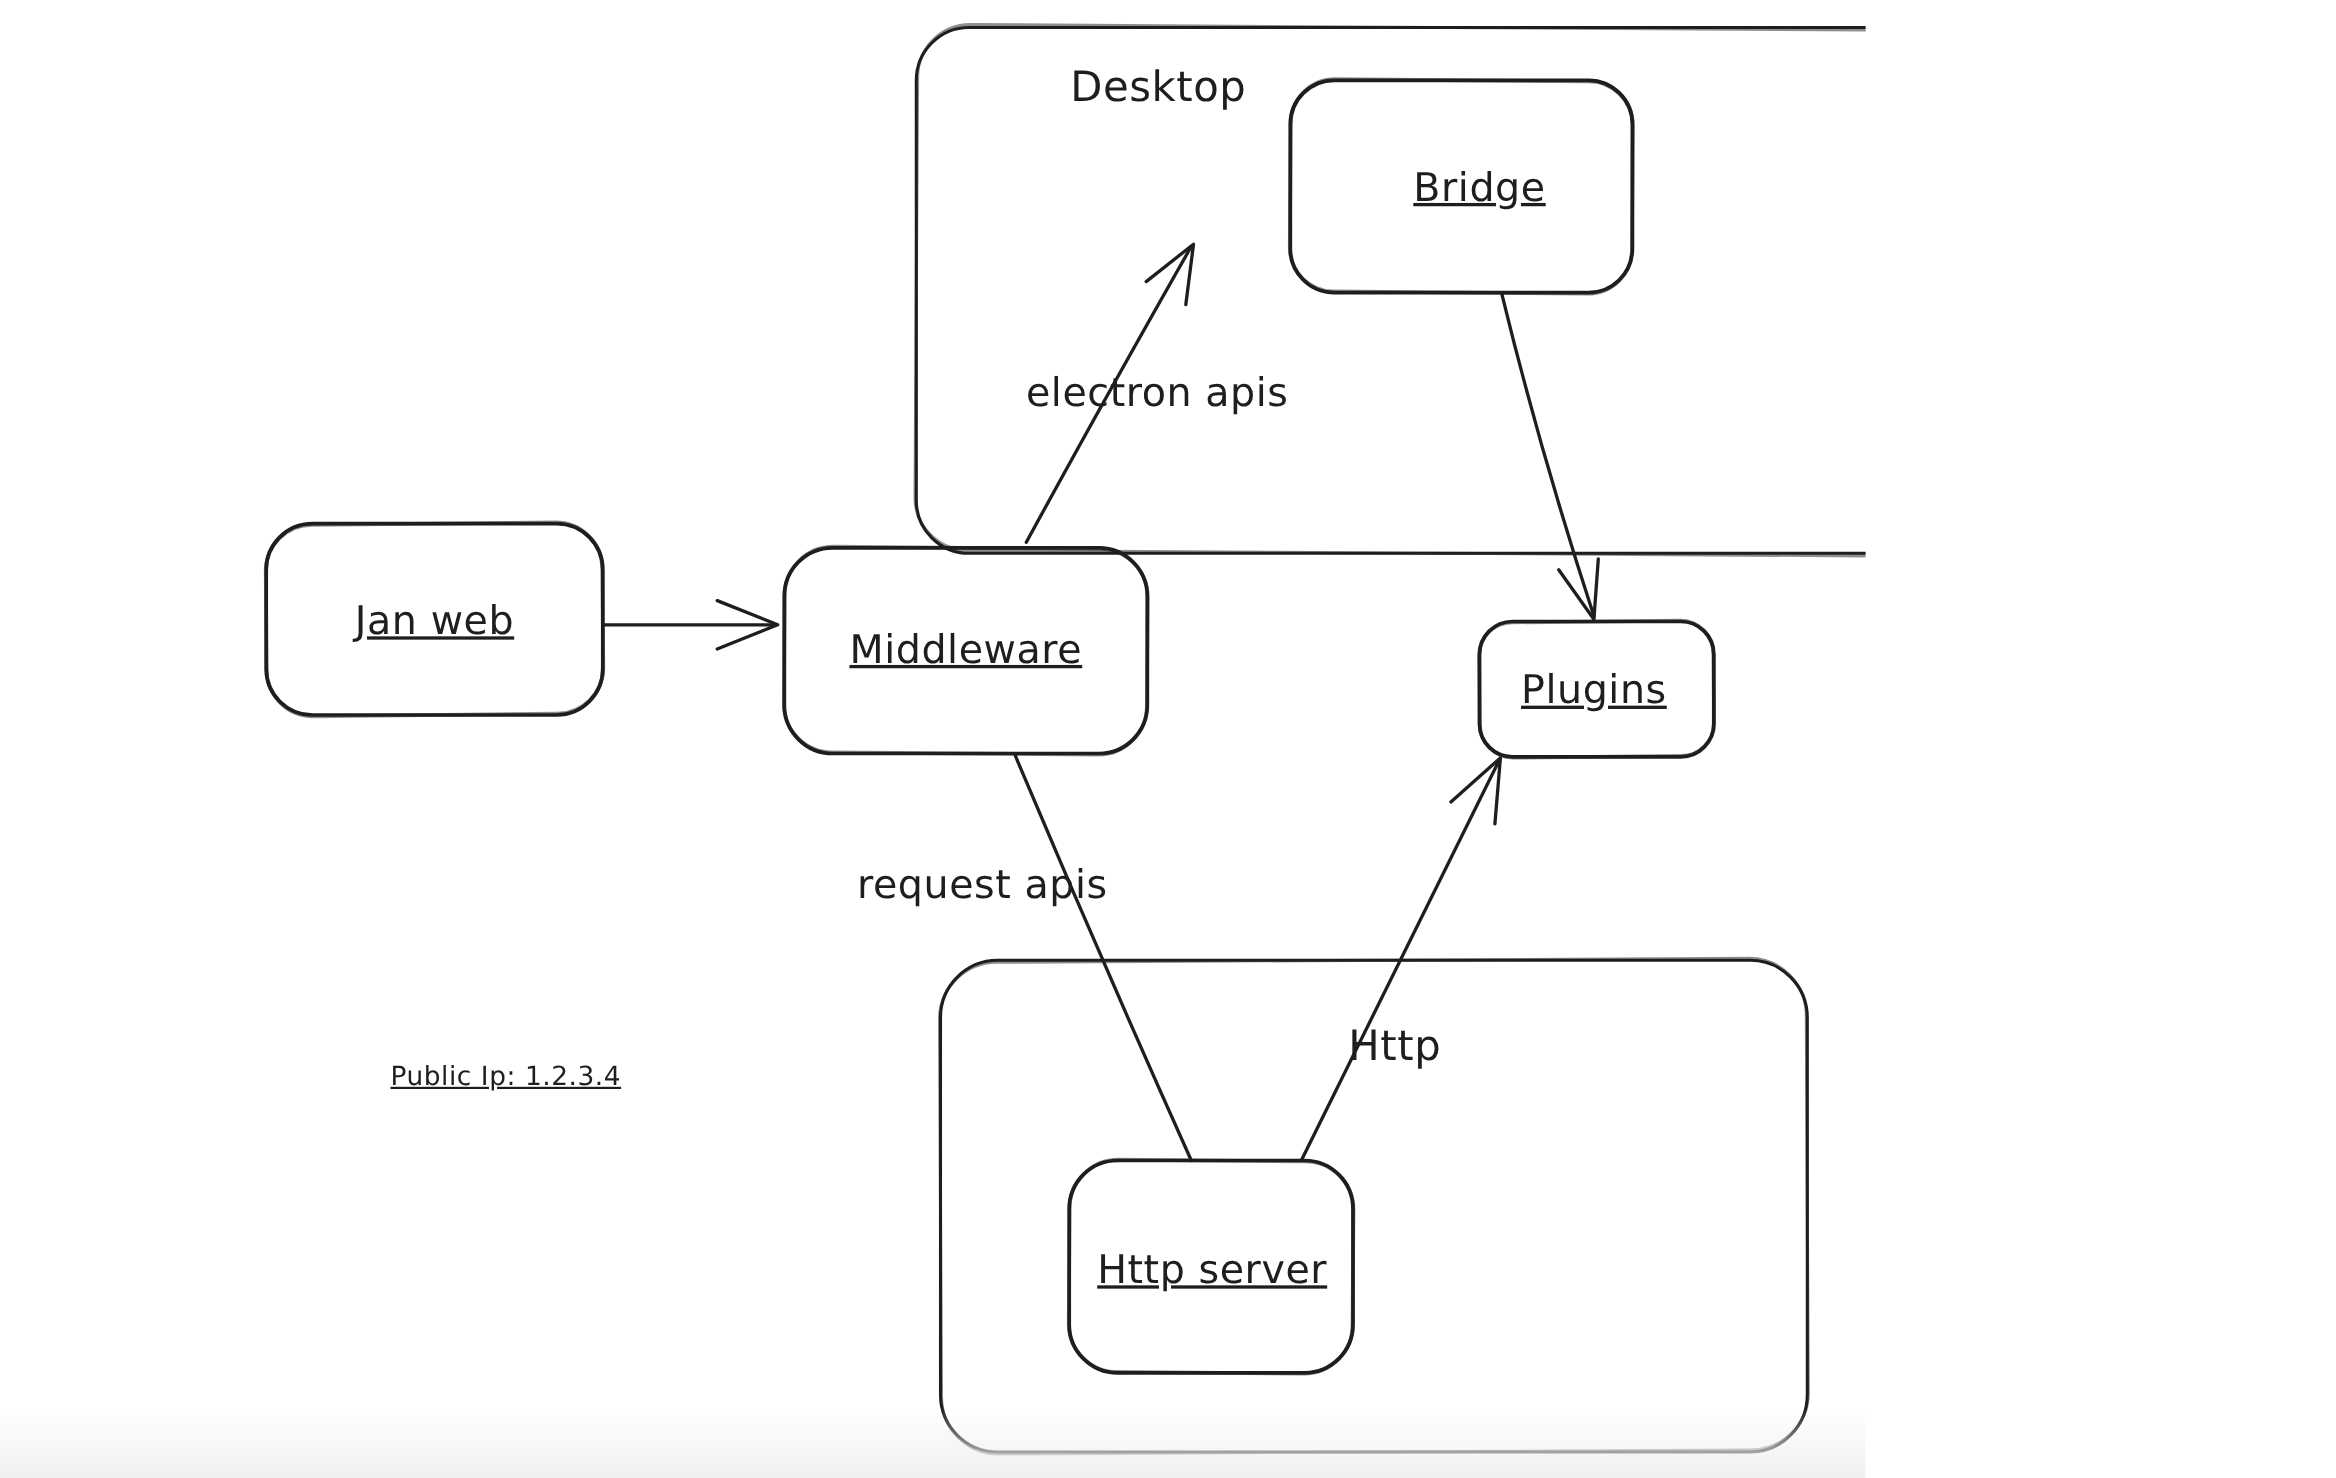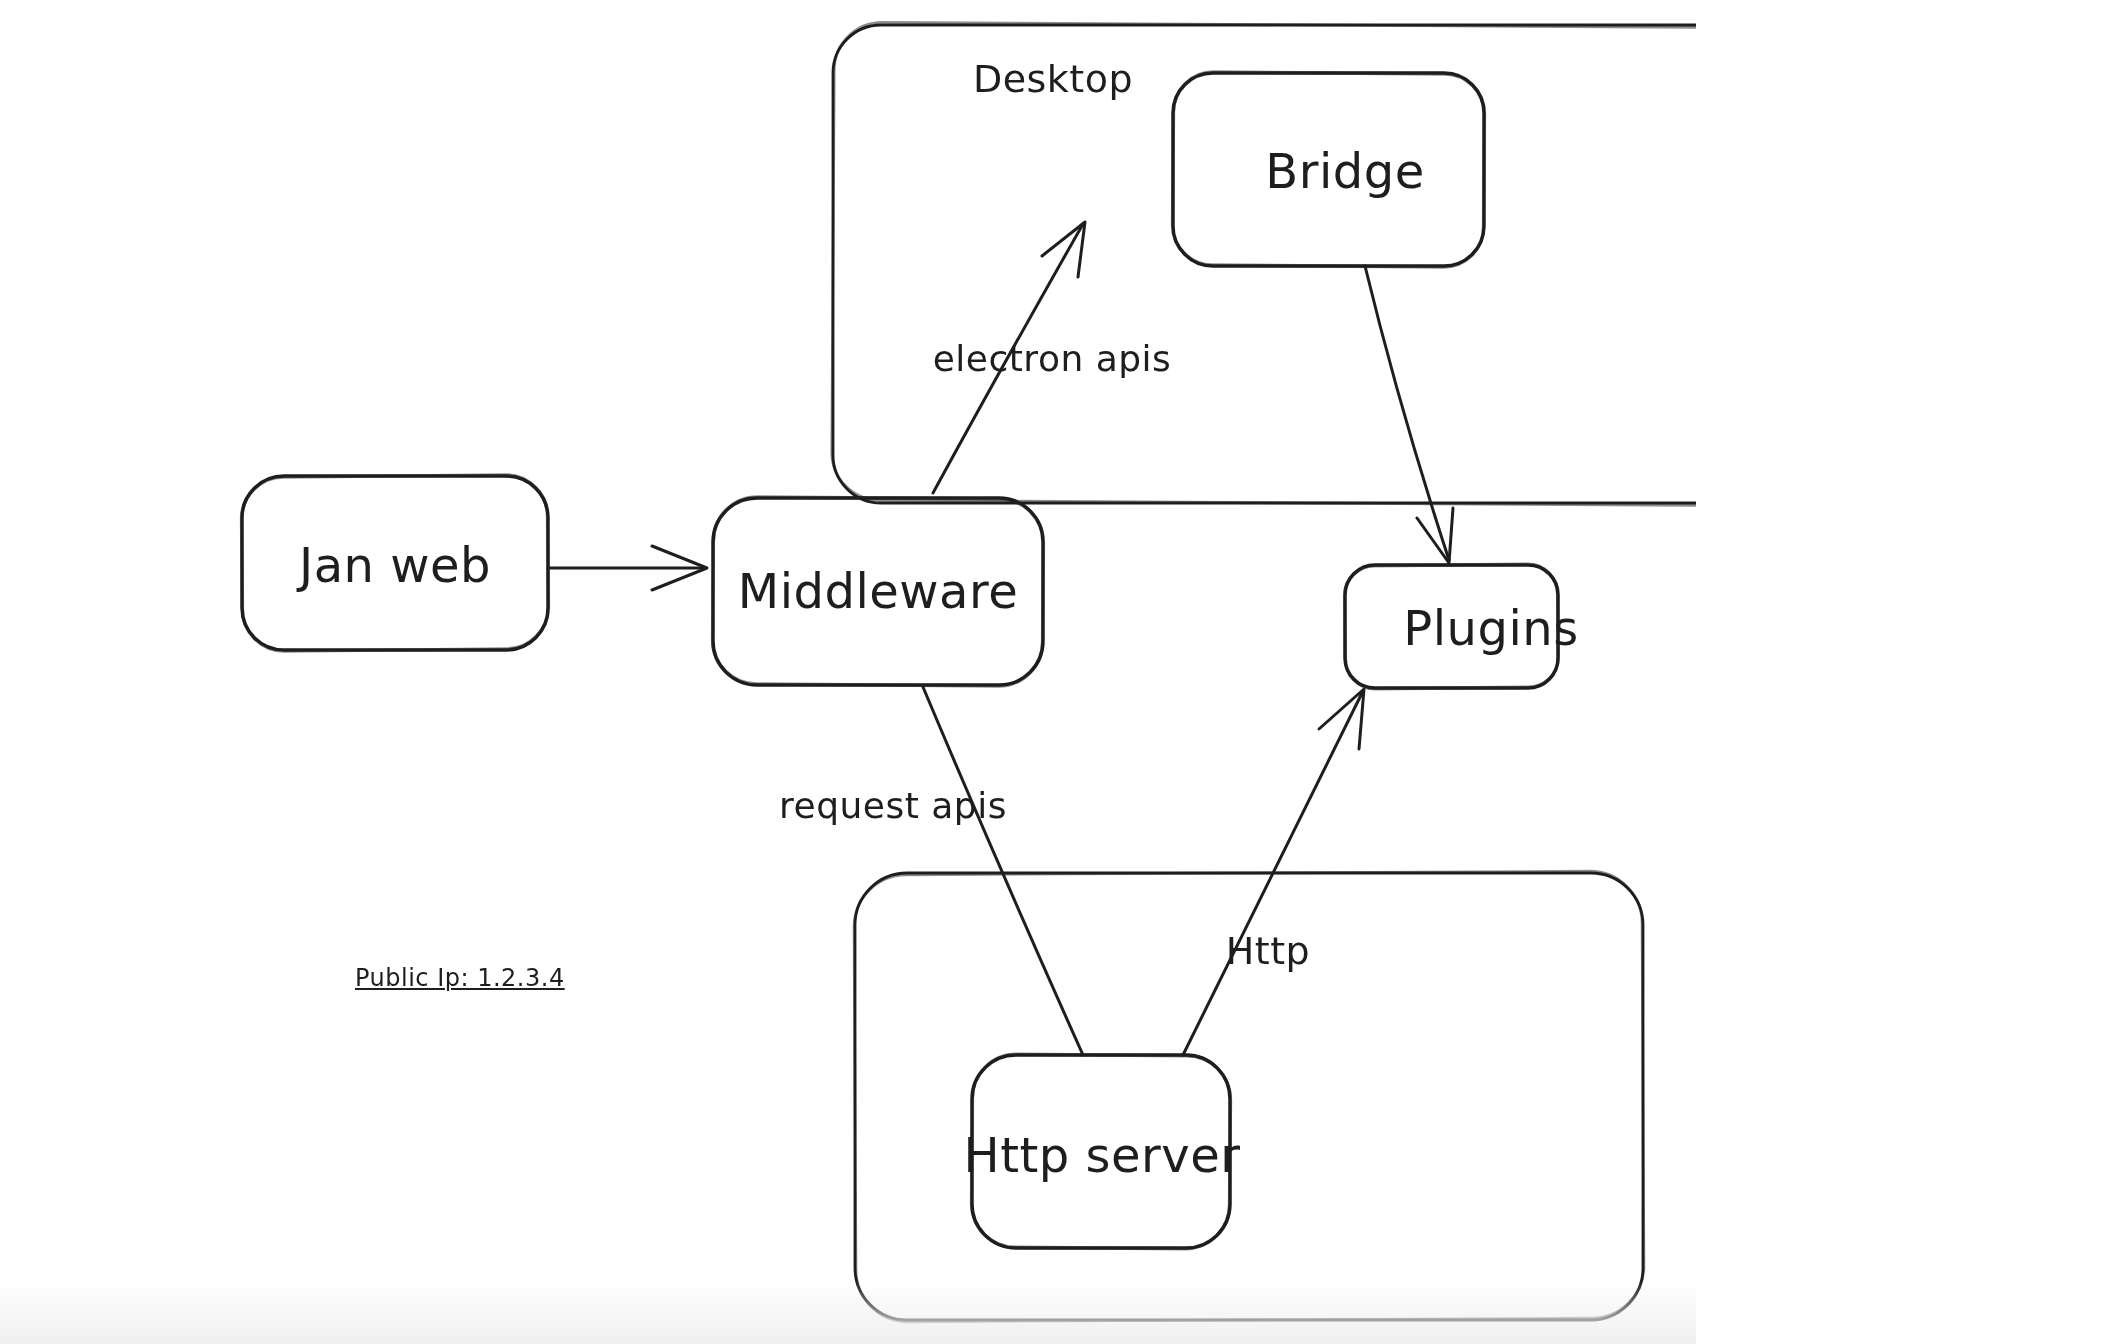--- a/index.html
+++ b/index.html
@@ -34,21 +34,21 @@
   .echo           { opacity: 0.5; }
 
   .lbl {
     position: absolute;
     transform: translate(-50%, -50%);
     white-space: nowrap;
     letter-spacing: 0.5px;
     user-select: none;
   }
   .container-label { font-size: 38px; }
-  .node-label      { font-size: 48px; }
+  .node-label      { font-size: 36px; text-decoration: underline; }
   .edge-label      { font-size: 36px; text-align: right; }
   .note {
     position: absolute;
     transform: translate(0, -50%);
     white-space: nowrap;
     font-size: 24px;
     letter-spacing: 0.5px;
     user-select: none;
     text-decoration: underline;
   }
@@ -130,21 +130,21 @@
   <div class="lbl container-label" style="left:1053px; top:79px;">Desktop</div>
 
   <div class="lbl container-label" style="left:1268px; top:951px;">Http</div>
 
   <div class="lbl node-label" style="left:395px; top:565px;">Jan web</div>
 
   <div class="lbl node-label" style="left:878px; top:591px;">Middleware</div>
 
   <div class="lbl node-label" style="left:1345px; top:171px;">Bridge</div>
 
-  <div class="lbl node-label" style="left:1449px; top:628px;margin-left:42px;">Plugins</div>
+  <div class="lbl node-label" style="left:1449px; top:628px;">Plugins</div>
 
   <div class="lbl node-label" style="left:1102px; top:1155px;">Http server</div>
 
   <div class="lbl edge-label" style="left:1052px; top:358px;">electron apis</div>
 
   <div class="lbl edge-label" style="left:893px; top:805px;">request apis</div>
 
   <div class="note" style="left:355px; top:978px;">Public Ip: 1.2.3.4</div>
 
 

